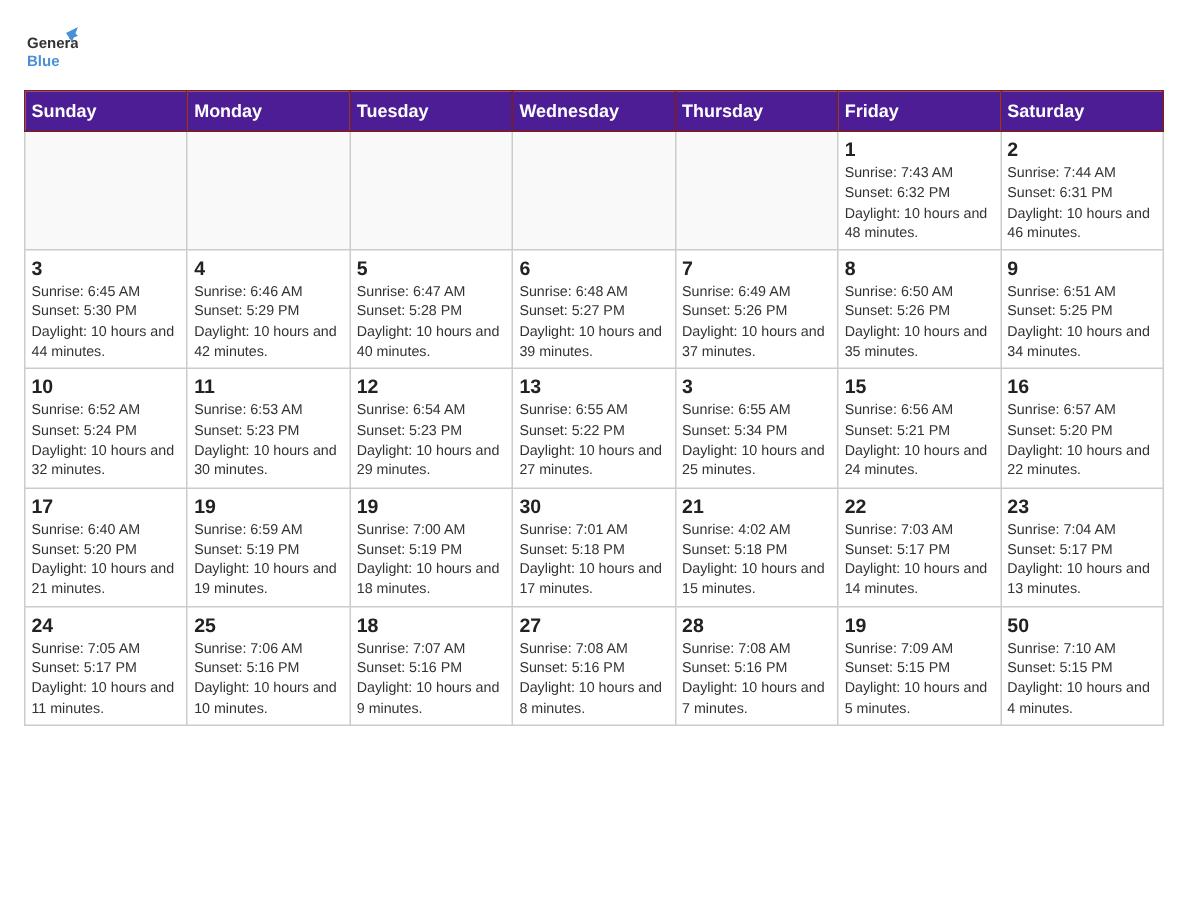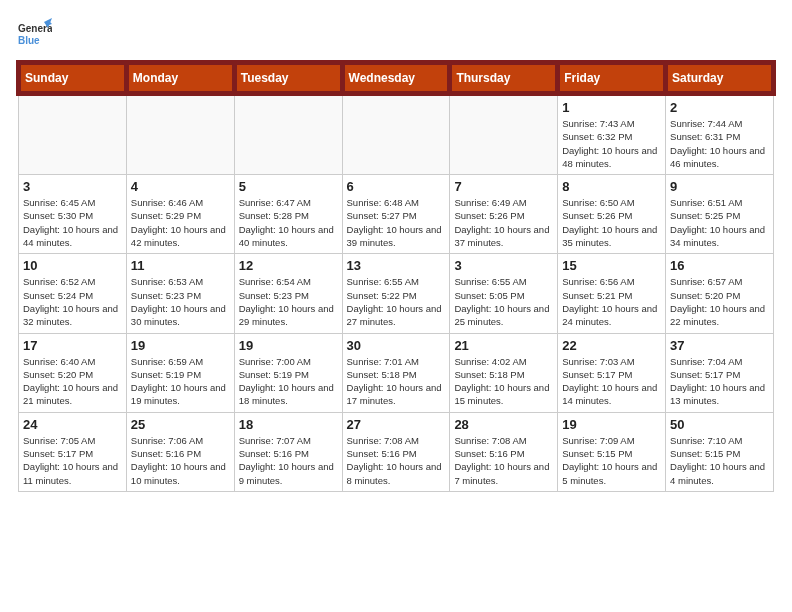--- a/index.html
+++ b/index.html
@@ -32,27 +32,27 @@
     .subtitle {
       font-size: 14px;
       color: #444;
     }
     .calendar {
       width: 100%;
       border-collapse: collapse;
       border: 1px solid #ccc;
     }
     .calendar th {
-      background-color: #c2410c;
+      background-color: #4c1d95;
       color: white;
       font-size: 12px;
       font-weight: bold;
       padding: 6px 4px;
       text-align: left;
-      border: 5px solid #7f1d1d;
+      border: 1px solid #7f1d1d;
     }
     .calendar td {
       border: 1px solid #ccc;
       vertical-align: top;
       padding: 4px;
       font-size: 10px;
       color: #333;
       width: calc(100% / 7);
       min-height: 80px;
       background: #fff;
@@ -189,21 +189,21 @@
         </td>
         <td>
           <span class="day-number">13</span>
           <div class="day-info">Sunrise: 6:55 AM
 Sunset: 5:22 PM
 Daylight: 10 hours and 27 minutes.</div>
         </td>
         <td>
           <span class="day-number">3</span>
           <div class="day-info">Sunrise: 6:55 AM
-Sunset: 5:05 PM
+Sunset: 5:34 PM
 Daylight: 10 hours and 25 minutes.</div>
         </td>
         <td>
           <span class="day-number">15</span>
           <div class="day-info">Sunrise: 6:56 AM
 Sunset: 5:21 PM
 Daylight: 10 hours and 24 minutes.</div>
         </td>
         <td>
           <span class="day-number">16</span>
@@ -243,21 +243,21 @@
 Sunset: 5:18 PM
 Daylight: 10 hours and 15 minutes.</div>
         </td>
         <td>
           <span class="day-number">22</span>
           <div class="day-info">Sunrise: 7:03 AM
 Sunset: 5:17 PM
 Daylight: 10 hours and 14 minutes.</div>
         </td>
         <td>
-          <span class="day-number">37</span>
+          <span class="day-number">23</span>
           <div class="day-info">Sunrise: 7:04 AM
 Sunset: 5:17 PM
 Daylight: 10 hours and 13 minutes.</div>
         </td>
       </tr>
       <tr>
         <td>
           <span class="day-number">24</span>
           <div class="day-info">Sunrise: 7:05 AM
 Sunset: 5:17 PM

